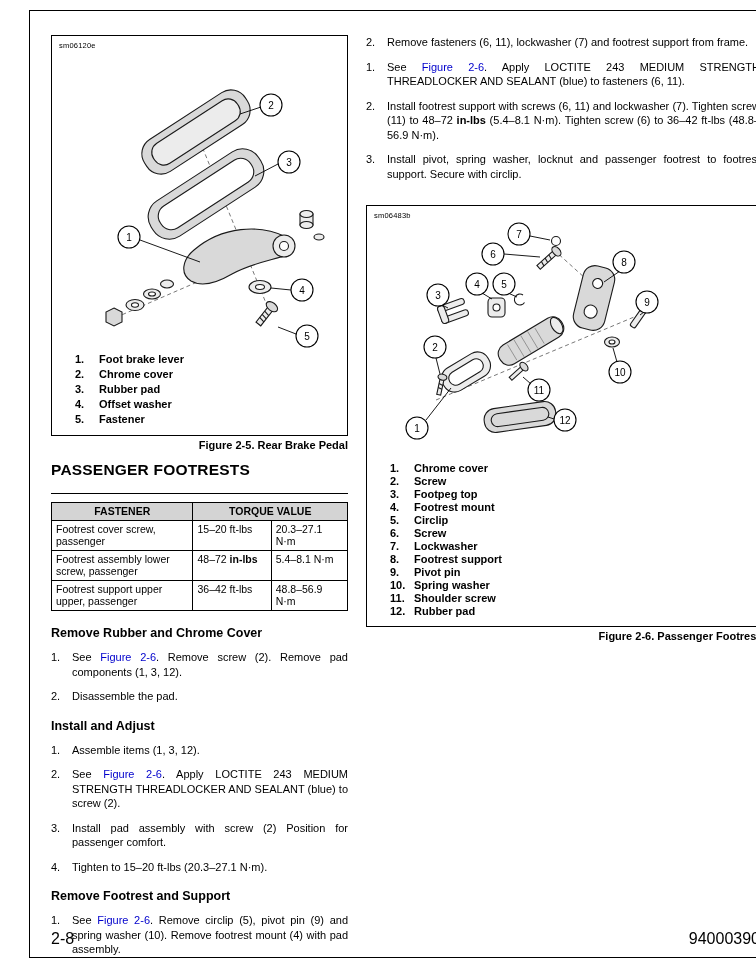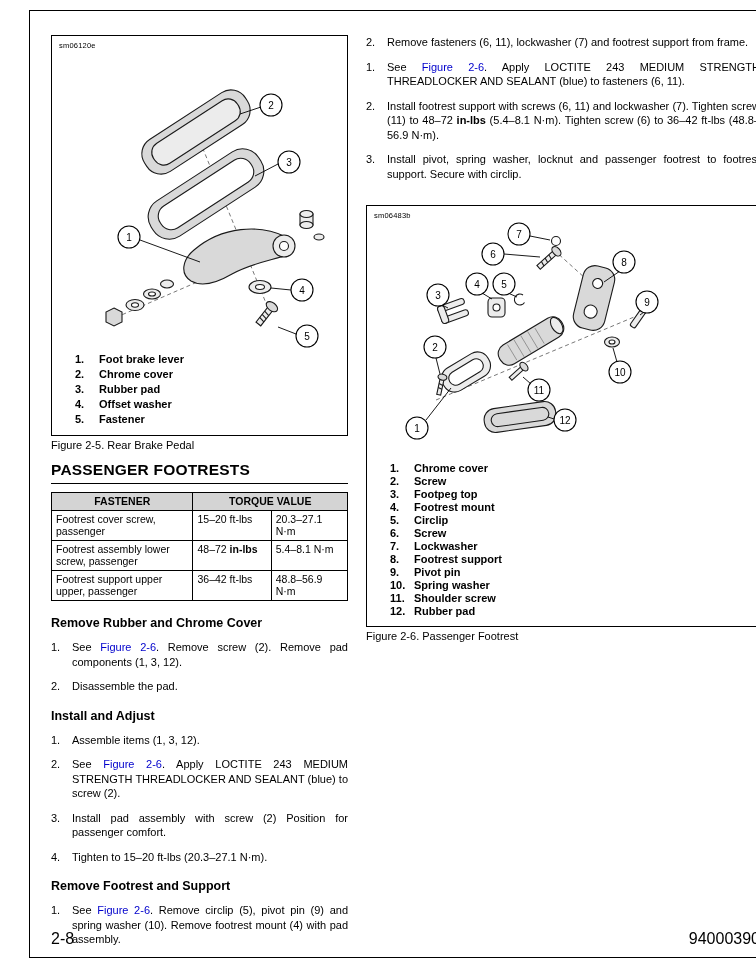--- a/index.html
+++ b/index.html
@@ -12,24 +12,24 @@
 
   
   .figwrap { margin:0; }
   .figbox { position:relative; border:1px solid #000; background:#fff; }
   .figcode { position:absolute; top:5px; left:7px; font-size:7.5px; letter-spacing:0.2px; }
   .diagram { display:block; margin:8px auto 0 auto; }
   .legend { margin:2px 0 8px 23px; }
   .lg-row { display:flex; font-weight:bold; font-size:11px; line-height:15px; }
   .fig26 .lg-row { line-height:13px; }
   .lg-num { flex:0 0 24px; }
-  figcaption, .figcaption { text-align:left; font-weight:normal; font-size:11px; margin:3px 0 10px 0; }
-
-  
-  h1.section-title { font-size:15.5px; font-weight:bold; margin:0 0 8px 0; border-bottom:1px solid #000; padding-bottom:4px; letter-spacing:0.2px; }
+  figcaption, .figcaption { text-align:right; font-weight:bold; font-size:11px; margin:3px 0 10px 0; }
+
+  
+  h1.section-title { font-size:15.5px; font-weight:bold; margin:0 0 8px 0; border-bottom:1px solid #000; padding-bottom:14px; letter-spacing:0.2px; }
   h2.subhead { font-size:12.5px; font-weight:bold; margin:15px 0 10px 0; }
 
   
   .li { display:flex; margin:0 0 10px 0; }
   .li .num { flex:0 0 21px; font-size:11px; line-height:1.32; }
   .li .txt { flex:1; margin:0; font-size:11px; line-height:1.32; text-align:justify; }
   a.xref { color:#0000cc; text-decoration:none; cursor:pointer; }
   .b { font-weight:bold; }
 
   

